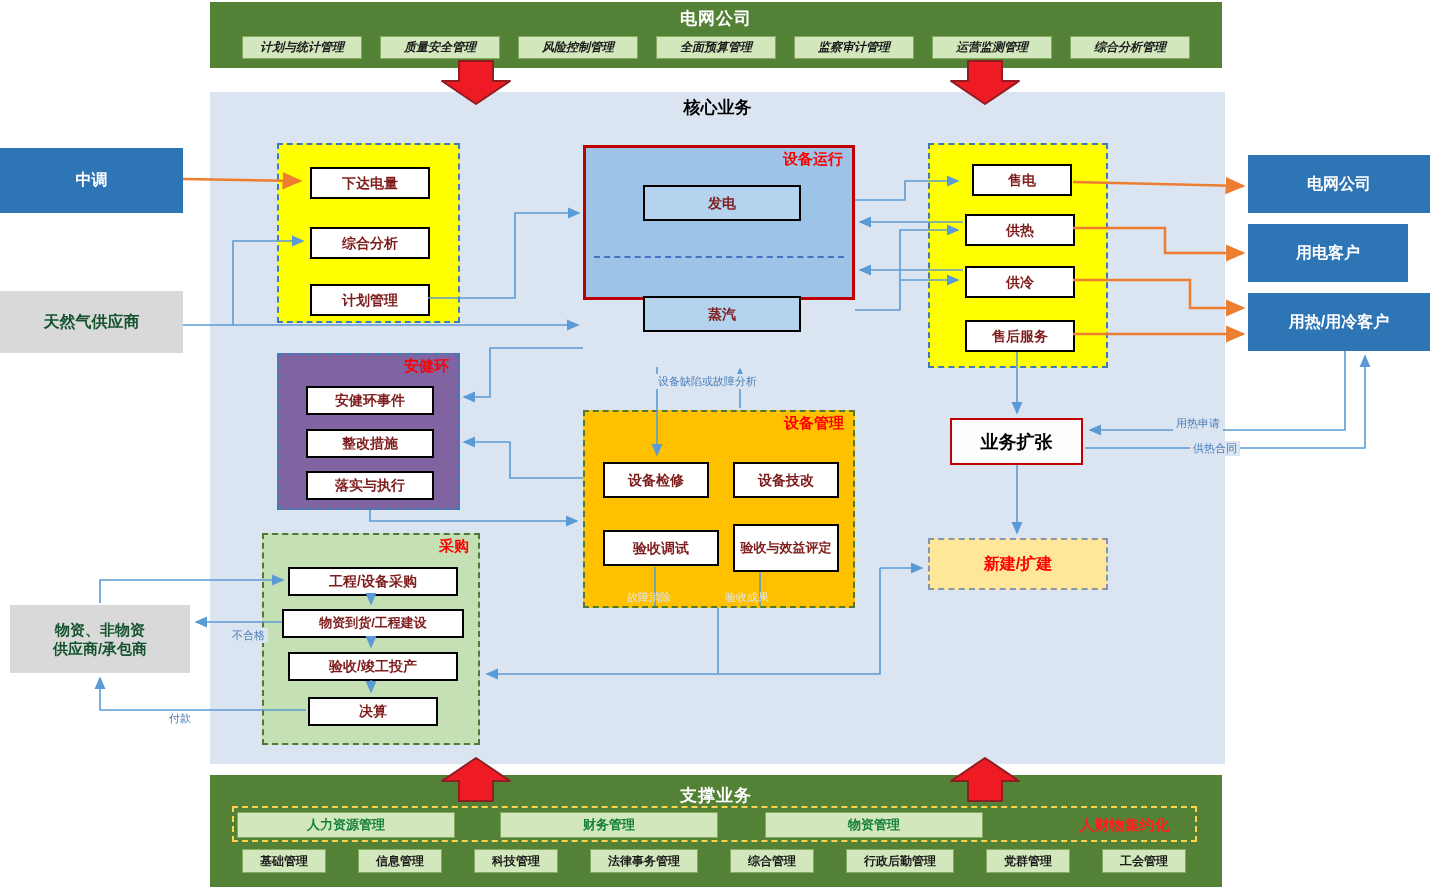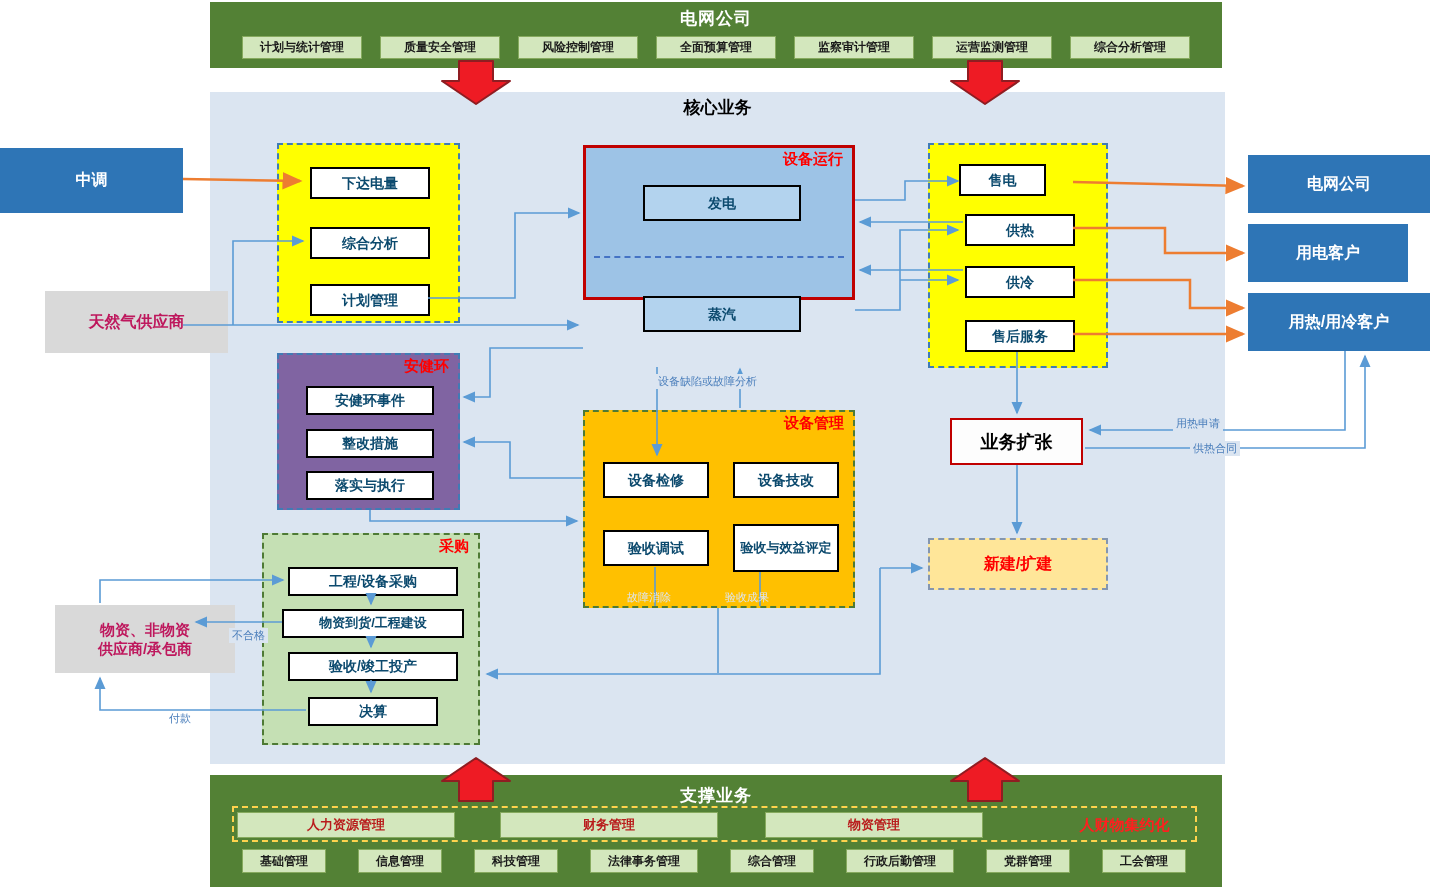--- a/index.html
+++ b/index.html
@@ -2,51 +2,51 @@
 <html><head>
 <meta charset="utf-8">
 <style>
   *{margin:0;padding:0;box-sizing:border-box;}
   body{font-family:"Liberation Sans","DejaVu Sans",sans-serif;background:#fff;}
   .canvas{position:relative;width:1442px;height:893px;background:#fff;overflow:hidden;}
   .bar{position:absolute;background:#538135;}
   .bar-title{color:#fff;font-weight:bold;font-size:17px;text-align:center;margin-top:5px;letter-spacing:1px;}
   .bar-items{position:absolute;left:32px;right:32px;bottom:9px;display:flex;justify-content:space-between;}
   .gitem{background:#d3e7bd;border:1px solid #86aa5e;font-size:12px;font-weight:bold;color:#1a1a1a;
-         width:120px;height:23px;display:flex;align-items:center;justify-content:center;white-space:nowrap;}
+         width:120px;height:23px;display:flex;align-items:center;justify-content:center;white-space:nowrap;font-style:italic;}
   .gitem2{background:#d3e7bd;border:1px solid #86aa5e;font-size:12px;font-weight:bold;color:#1a1a1a;
           height:24px;padding:0 17px;display:flex;align-items:center;justify-content:center;white-space:nowrap;}
   .core{position:absolute;background:#dbe5f1;}
   .core-title{font-size:17px;font-weight:bold;text-align:center;margin-top:4px;color:#000;}
   .group{position:absolute;}
   .ygroup{background:#ffff00;border:2px dashed #3f7cb5;}
   .pgroup{background:#8064a2;border:2px dashed #3f7cb5;}
   .ogroup{background:#ffc000;border:2px dashed #4e7a35;}
   .ggroup{background:#c5e0b4;border:2px dashed #4e7a35;}
   .opgroup{background:#9dc3e6;border:3px solid #c00000;}
   .gtitle{position:absolute;top:2px;right:9px;color:#ff0000;font-weight:bold;font-size:15px;}
   .wbox{position:absolute;background:#fff;border:2px solid #000;display:flex;align-items:center;justify-content:center;
-        font-size:14px;font-weight:bold;color:#0c4a6e;text-align:center;line-height:1.15;white-space:nowrap;}
+        font-size:14px;font-weight:bold;color:#7f1d1d;text-align:center;line-height:1.15;white-space:nowrap;}
   .wbox.wrap{white-space:normal;font-size:13px;}
   .bbox{background:#b3d3ee;}
   .divider{position:absolute;left:8px;right:8px;border-top:2px dashed #4472c4;}
   .extblue{position:absolute;background:#2e75b6;color:#fff;display:flex;align-items:center;justify-content:center;
            font-size:16px;font-weight:bold;}
-  .extgray{position:absolute;background:#d9d9d9;color:#be185d;display:flex;flex-direction:column;align-items:center;
-           justify-content:center;font-size:16px;font-weight:bold;line-height:1.3;margin-left:45px;}
+  .extgray{position:absolute;background:#d9d9d9;color:#14532d;display:flex;flex-direction:column;align-items:center;
+           justify-content:center;font-size:16px;font-weight:bold;line-height:1.3;}
   .expbox{position:absolute;background:#fdfdfd;border:2px solid #c00000;display:flex;align-items:center;
           justify-content:center;font-size:18px;font-weight:bold;color:#000;}
   .newbox{position:absolute;background:#ffe699;border:2px dashed #8496b0;display:flex;align-items:center;
           justify-content:center;font-size:16px;font-weight:bold;color:#ff0000;}
   .flabel{position:absolute;font-size:11px;color:#4a7ebb;background:#dbe5f1;padding:0 3px;white-space:nowrap;z-index:7;}
   .flabel.on-orange{background:transparent;color:#dce6f4;}
   .flabel.on-white{background:#ffffff;}
   .bracket{position:absolute;border:2px dashed #ffd34d;}
   .row1box{position:absolute;background:#d3e7bd;border:1px solid #86aa5e;height:26px;display:flex;align-items:center;
-           justify-content:center;font-size:13px;font-weight:bold;color:#b91c1c;}
+           justify-content:center;font-size:13px;font-weight:bold;color:#15803d;}
   .intlabel{position:absolute;color:#ff1f1f;font-weight:bold;font-size:15px;text-align:center;}
   .row2{position:absolute;left:32px;right:36px;bottom:14px;display:flex;justify-content:space-between;}
   svg.overlay{position:absolute;left:0;top:0;pointer-events:none;z-index:5;}
   .cb{fill:none;stroke:#5b9bd5;stroke-width:1.6;}
   .co{fill:none;stroke:#ed7d31;stroke-width:2.5;}
   .rarrow{fill:#ee1b24;stroke:#8f1d22;stroke-width:2;stroke-linejoin:round;}
 </style>
 </head>
 <body>
 
@@ -97,38 +97,38 @@
   </div>
 
   <div class="group opgroup" style="left:583px;top:145px;width:272px;height:155px">
     <div class="gtitle">设备运行</div>
     <div class="wbox bbox" style="left:57px;top:37px;width:158px;height:36px">发电</div>
     <div class="divider" style="top:108px"></div>
     <div class="wbox bbox" style="left:57px;top:148px;width:158px;height:36px">蒸汽</div>
   </div>
 
   <div class="group ygroup" style="left:928px;top:143px;width:180px;height:225px">
-    <div class="wbox" style="left:29px;top:19px;width:87px;height:32px">售电</div>
+    <div class="wbox" style="left:42px;top:19px;width:100px;height:32px">售电</div>
     <div class="wbox" style="left:35px;top:69px;width:110px;height:32px">供热</div>
     <div class="wbox" style="left:35px;top:121px;width:110px;height:32px">供冷</div>
     <div class="wbox" style="left:35px;top:175px;width:110px;height:32px">售后服务</div>
   </div>
 
   <div class="group pgroup" style="left:277px;top:353px;width:183px;height:157px">
     <div class="gtitle">安健环</div>
     <div class="wbox" style="left:27px;top:31px;width:128px;height:29px">安健环事件</div>
     <div class="wbox" style="left:27px;top:74px;width:128px;height:29px">整改措施</div>
     <div class="wbox" style="left:27px;top:116px;width:128px;height:29px">落实与执行</div>
   </div>
 
   <div class="group ogroup" style="left:583px;top:410px;width:272px;height:198px">
     <div class="gtitle">设备管理</div>
     <div class="wbox" style="left:18px;top:50px;width:106px;height:36px">设备检修</div>
     <div class="wbox" style="left:148px;top:50px;width:106px;height:36px">设备技改</div>
-    <div class="wbox" style="left:18px;top:118px;width:106px;height:36px">验收调试</div>
+    <div class="wbox" style="left:18px;top:118px;width:116px;height:36px">验收调试</div>
     <div class="wbox wrap" style="left:148px;top:112px;width:106px;height:48px">验收与效益评定</div>
   </div>
 
   <div class="group ggroup" style="left:262px;top:533px;width:218px;height:212px">
     <div class="gtitle">采购</div>
     <div class="wbox" style="left:24px;top:32px;width:170px;height:29px">工程/设备采购</div>
     <div class="wbox wrap" style="left:18px;top:74px;width:182px;height:29px">物资到货/工程建设</div>
     <div class="wbox" style="left:24px;top:117px;width:170px;height:29px">验收/竣工投产</div>
     <div class="wbox" style="left:44px;top:162px;width:130px;height:29px">决算</div>
   </div>

